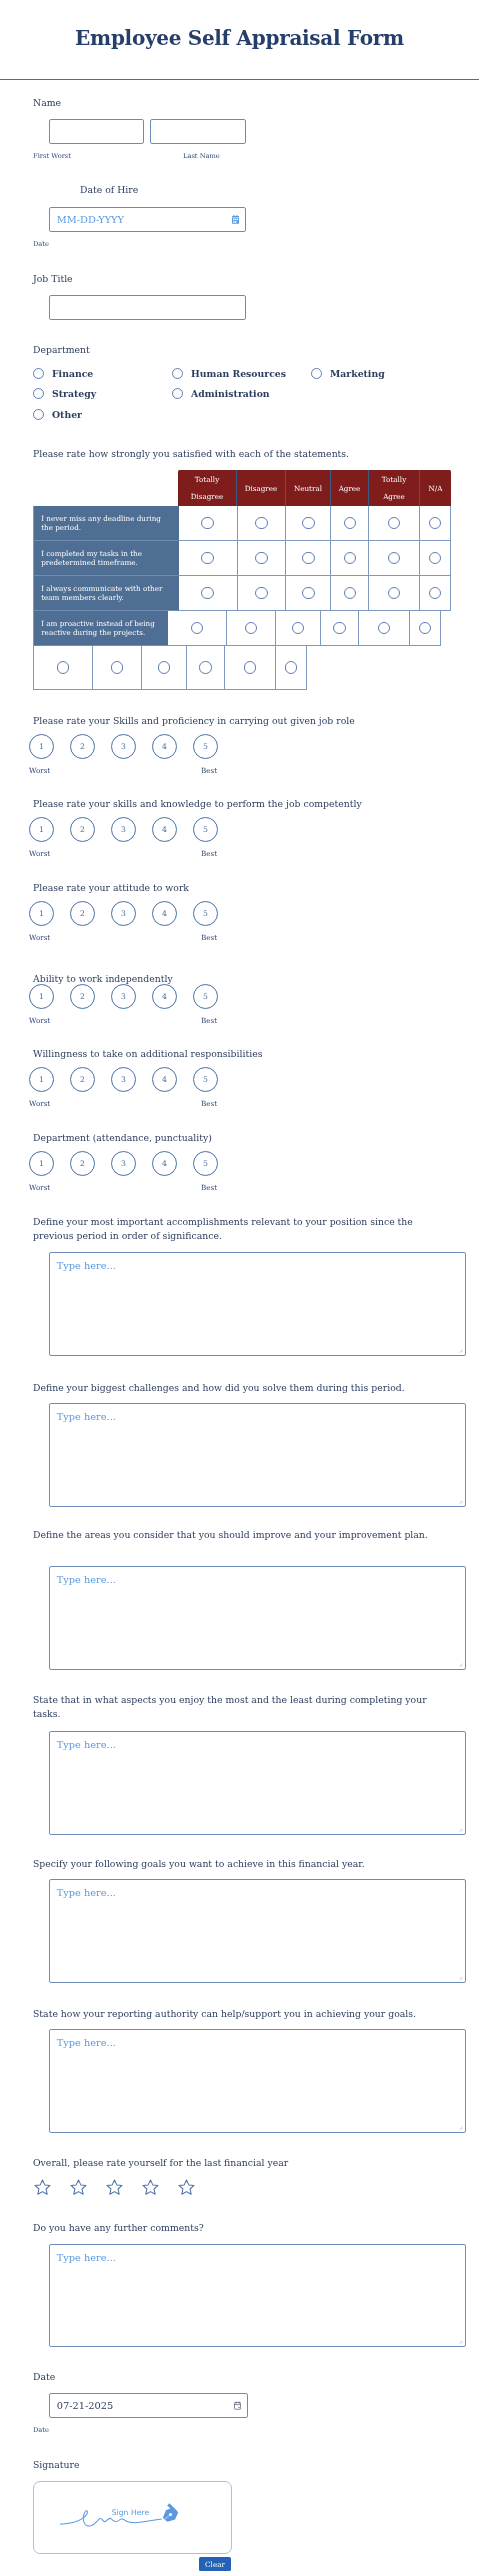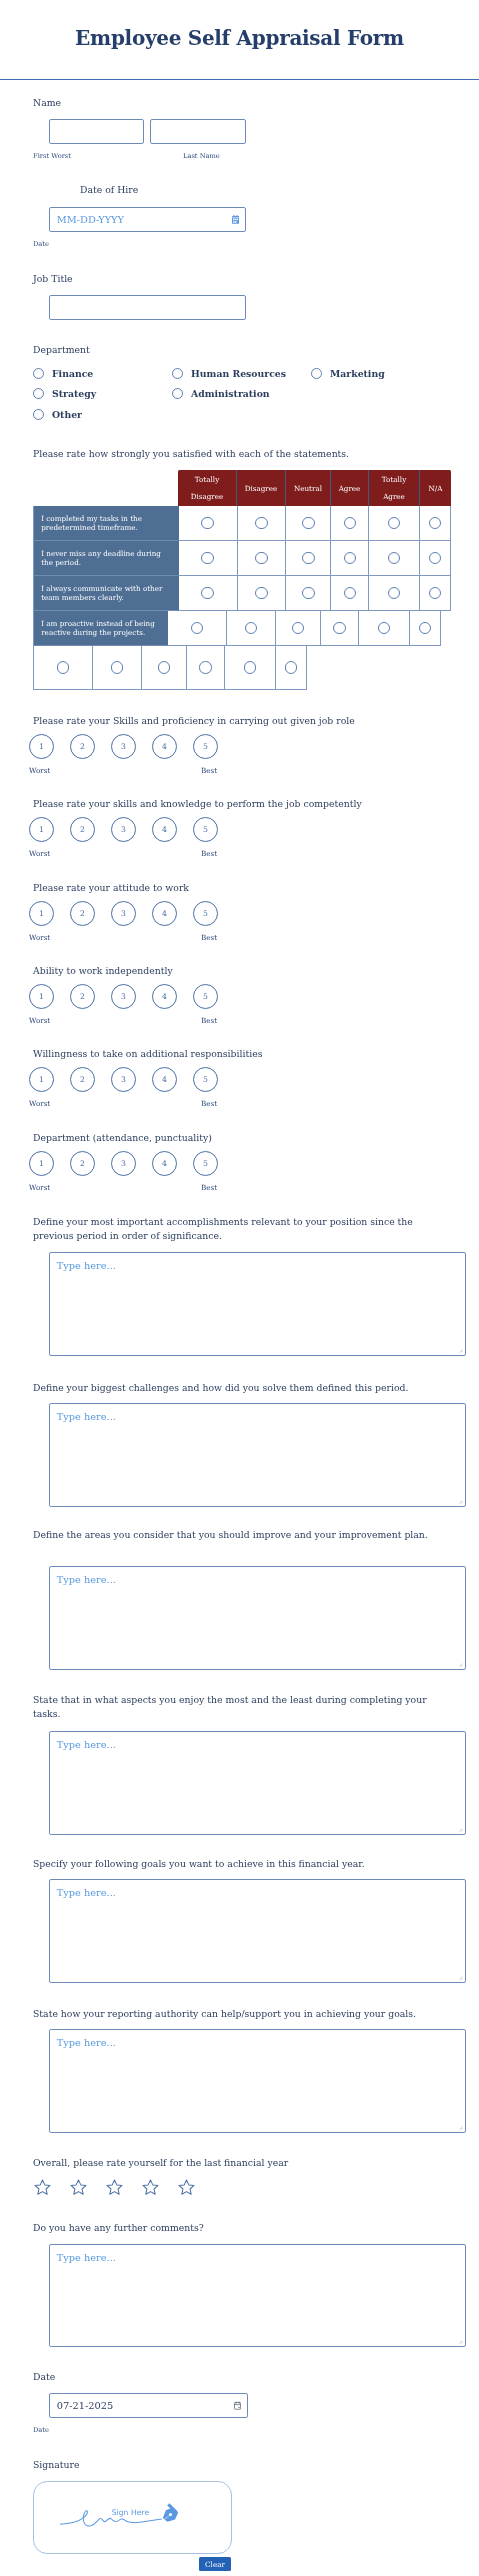--- a/index.html
+++ b/index.html
@@ -105,42 +105,42 @@
     <div class="mx-head" style="width:49px;">Disagree</div>
     <div class="mx-head" style="width:45px;">Neutral</div>
     <div class="mx-head" style="width:38px;">Agree</div>
     <div class="mx-head" style="width:51px; padding:0 9.3px;">Totally Agree</div>
     <div class="mx-head" style="width:31px; border-right:none;">N/A</div>
   </div>
 
   <div class="abs" style="left:33px; top:506px; width:417px; border-left:0.5px solid #7f98bf;">
 
     <div style="display:flex; height:35px;">
+      <div class="mx-rowlabel" style="width:145px;">I never miss any deadline during the period.</div>
+      <div class="mx-cell" style="width:59px;">
+          <div class="mx-radio"></div>
+        </div>
+      <div class="mx-cell" style="width:49px;">
+          <div class="mx-radio"></div>
+        </div>
+      <div class="mx-cell" style="width:45px;">
+          <div class="mx-radio"></div>
+        </div>
+      <div class="mx-cell" style="width:38px;">
+          <div class="mx-radio"></div>
+        </div>
+      <div class="mx-cell" style="width:51px;">
+          <div class="mx-radio"></div>
+        </div>
+      <div class="mx-cell" style="width:31px;">
+          <div class="mx-radio"></div>
+        </div>
+    </div>
+    <div style="display:flex; height:35px;">
       <div class="mx-rowlabel" style="width:145px;">I completed my tasks in the predetermined timeframe.</div>
-      <div class="mx-cell" style="width:59px;">
-          <div class="mx-radio"></div>
-        </div>
-      <div class="mx-cell" style="width:49px;">
-          <div class="mx-radio"></div>
-        </div>
-      <div class="mx-cell" style="width:45px;">
-          <div class="mx-radio"></div>
-        </div>
-      <div class="mx-cell" style="width:38px;">
-          <div class="mx-radio"></div>
-        </div>
-      <div class="mx-cell" style="width:51px;">
-          <div class="mx-radio"></div>
-        </div>
-      <div class="mx-cell" style="width:31px;">
-          <div class="mx-radio"></div>
-        </div>
-    </div>
-    <div style="display:flex; height:35px;">
-      <div class="mx-rowlabel" style="width:145px;">I never miss any deadline during the period.</div>
       <div class="mx-cell" style="width:59px;">
           <div class="mx-radio"></div>
         </div>
       <div class="mx-cell" style="width:49px;">
           <div class="mx-radio"></div>
         </div>
       <div class="mx-cell" style="width:45px;">
           <div class="mx-radio"></div>
         </div>
       <div class="mx-cell" style="width:38px;">
@@ -250,21 +250,21 @@
       <div class="scale-circle">2</div>
       <div class="scale-circle">3</div>
       <div class="scale-circle">4</div>
       <div class="scale-circle">5</div>
     </div>
     <div class="abs scale-end" style="left:29px; top:51px;">Worst</div>
     <div class="abs scale-end" style="left:201px; top:51px;">Best</div>
   </div>
 
   <div class="abs" style="left:0; top:965px; width:479px;">
-    <div class="abs label" style="top:0;">Ability to work independently</div>
+    <div class="abs label" style="top:8px;">Ability to work independently</div>
     <div class="abs" style="left:29px; top:18.5px; display:flex; gap:16px;">
       <div class="scale-circle">1</div>
       <div class="scale-circle">2</div>
       <div class="scale-circle">3</div>
       <div class="scale-circle">4</div>
       <div class="scale-circle">5</div>
     </div>
     <div class="abs scale-end" style="left:29px; top:51px;">Worst</div>
     <div class="abs scale-end" style="left:201px; top:51px;">Best</div>
   </div>
@@ -296,21 +296,21 @@
   </div>
 
   <div class="abs label" style="top:1215px; width:417px; line-height:14.4px;">Define your most important accomplishments relevant to your position since the previous period in order of significance.</div>
   <div class="abs input textarea" style="top:1252px;">
     <span class="ta-ph placeholder">Type here...</span>
     <svg class="resize" viewBox="0 0 8 8">
         <path d="M7 1 L1 7 M7 4 L4 7" stroke="#9aa9c0" stroke-width="1"></path>
       </svg>
   </div>
 
-  <div class="abs label" style="top:1381px; width:417px; line-height:14.4px;">Define your biggest challenges and how did you solve them defined this period.</div>
+  <div class="abs label" style="top:1381px; width:417px; line-height:14.4px;">Define your biggest challenges and how did you solve them during this period.</div>
   <div class="abs input textarea" style="top:1403px;">
     <span class="ta-ph placeholder">Type here...</span>
     <svg class="resize" viewBox="0 0 8 8">
         <path d="M7 1 L1 7 M7 4 L4 7" stroke="#9aa9c0" stroke-width="1"></path>
       </svg>
   </div>
 
   <div class="abs label" style="top:1528px; width:417px; line-height:14.4px;">Define the areas you consider that you should improve and your improvement plan.</div>
   <div class="abs input textarea" style="top:1566px;">
     <span class="ta-ph placeholder">Type here...</span>
@@ -379,21 +379,21 @@
         <line x1="4" y1="1" x2="4" y2="5" stroke="#3d4a60" stroke-width="1.3"></line>
         <line x1="10" y1="1" x2="10" y2="5" stroke="#3d4a60" stroke-width="1.3"></line>
         <line x1="1" y1="7" x2="13" y2="7" stroke="#3d4a60" stroke-width="1.2"></line>
         <path d="M8 12 l1.5 1.5 3-3" fill="none" stroke="#3d4a60" stroke-width="1.2"></path>
       </svg>
     </span>
   </div>
   <div class="abs sublabel" style="left:33px; top:2426px;">Date</div>
 
   <div class="abs label" style="top:2459px;">Signature</div>
-  <div class="abs" style="left:33px; top:2481px; width:199px; height:73px; border:0.5px solid #a9c1e4; border-radius:14px; box-sizing:border-box;">
+  <div class="abs" style="left:33px; top:2481px; width:199px; height:73px; border:0.5px solid #a9c1e4; border-radius:7px; box-sizing:border-box;">
     <span class="abs" style="left:0; width:198px; top:26px; text-align:center; font-family:'DejaVu Sans','Liberation Sans',sans-serif; font-size:7.7px; color:#5b9ae0; padding-right:5.2px; box-sizing:border-box;">Sign Here</span>
     <svg class="abs" style="left:25px; top:20.6px;" width="149" height="26" viewBox="0 0 290 50">
       <path d="M2 41 C 20 40, 35 38, 48 28 C 60 18, 55 10, 50 18 C 44 30, 48 48, 62 44 C 72 41, 75 32, 80 30 C 84 28, 86 38, 90 36 C 95 32, 97 28, 101 30 C 106 34, 108 38, 114 35 C 120 31, 123 29, 128 33 C 133 37, 140 38, 150 38 C 170 36, 185 33, 200 31" fill="none" stroke="#5b9ae0" stroke-width="2"></path>
       <g transform="translate(200,0)">
         <path d="M2 29 L8 14 L22 8 L32 18 L26 32 L11 36 Z" fill="#5b9ae0"></path>
         <rect x="18" y="-2" width="6" height="22" fill="#5b9ae0" transform="rotate(-45 22 10)"></rect>
         <circle cx="17" cy="22" r="3" fill="#fff"></circle>
         <line x1="3" y1="33" x2="15" y2="24" stroke="#fff" stroke-width="1"></line>
       </g>
     </svg>

